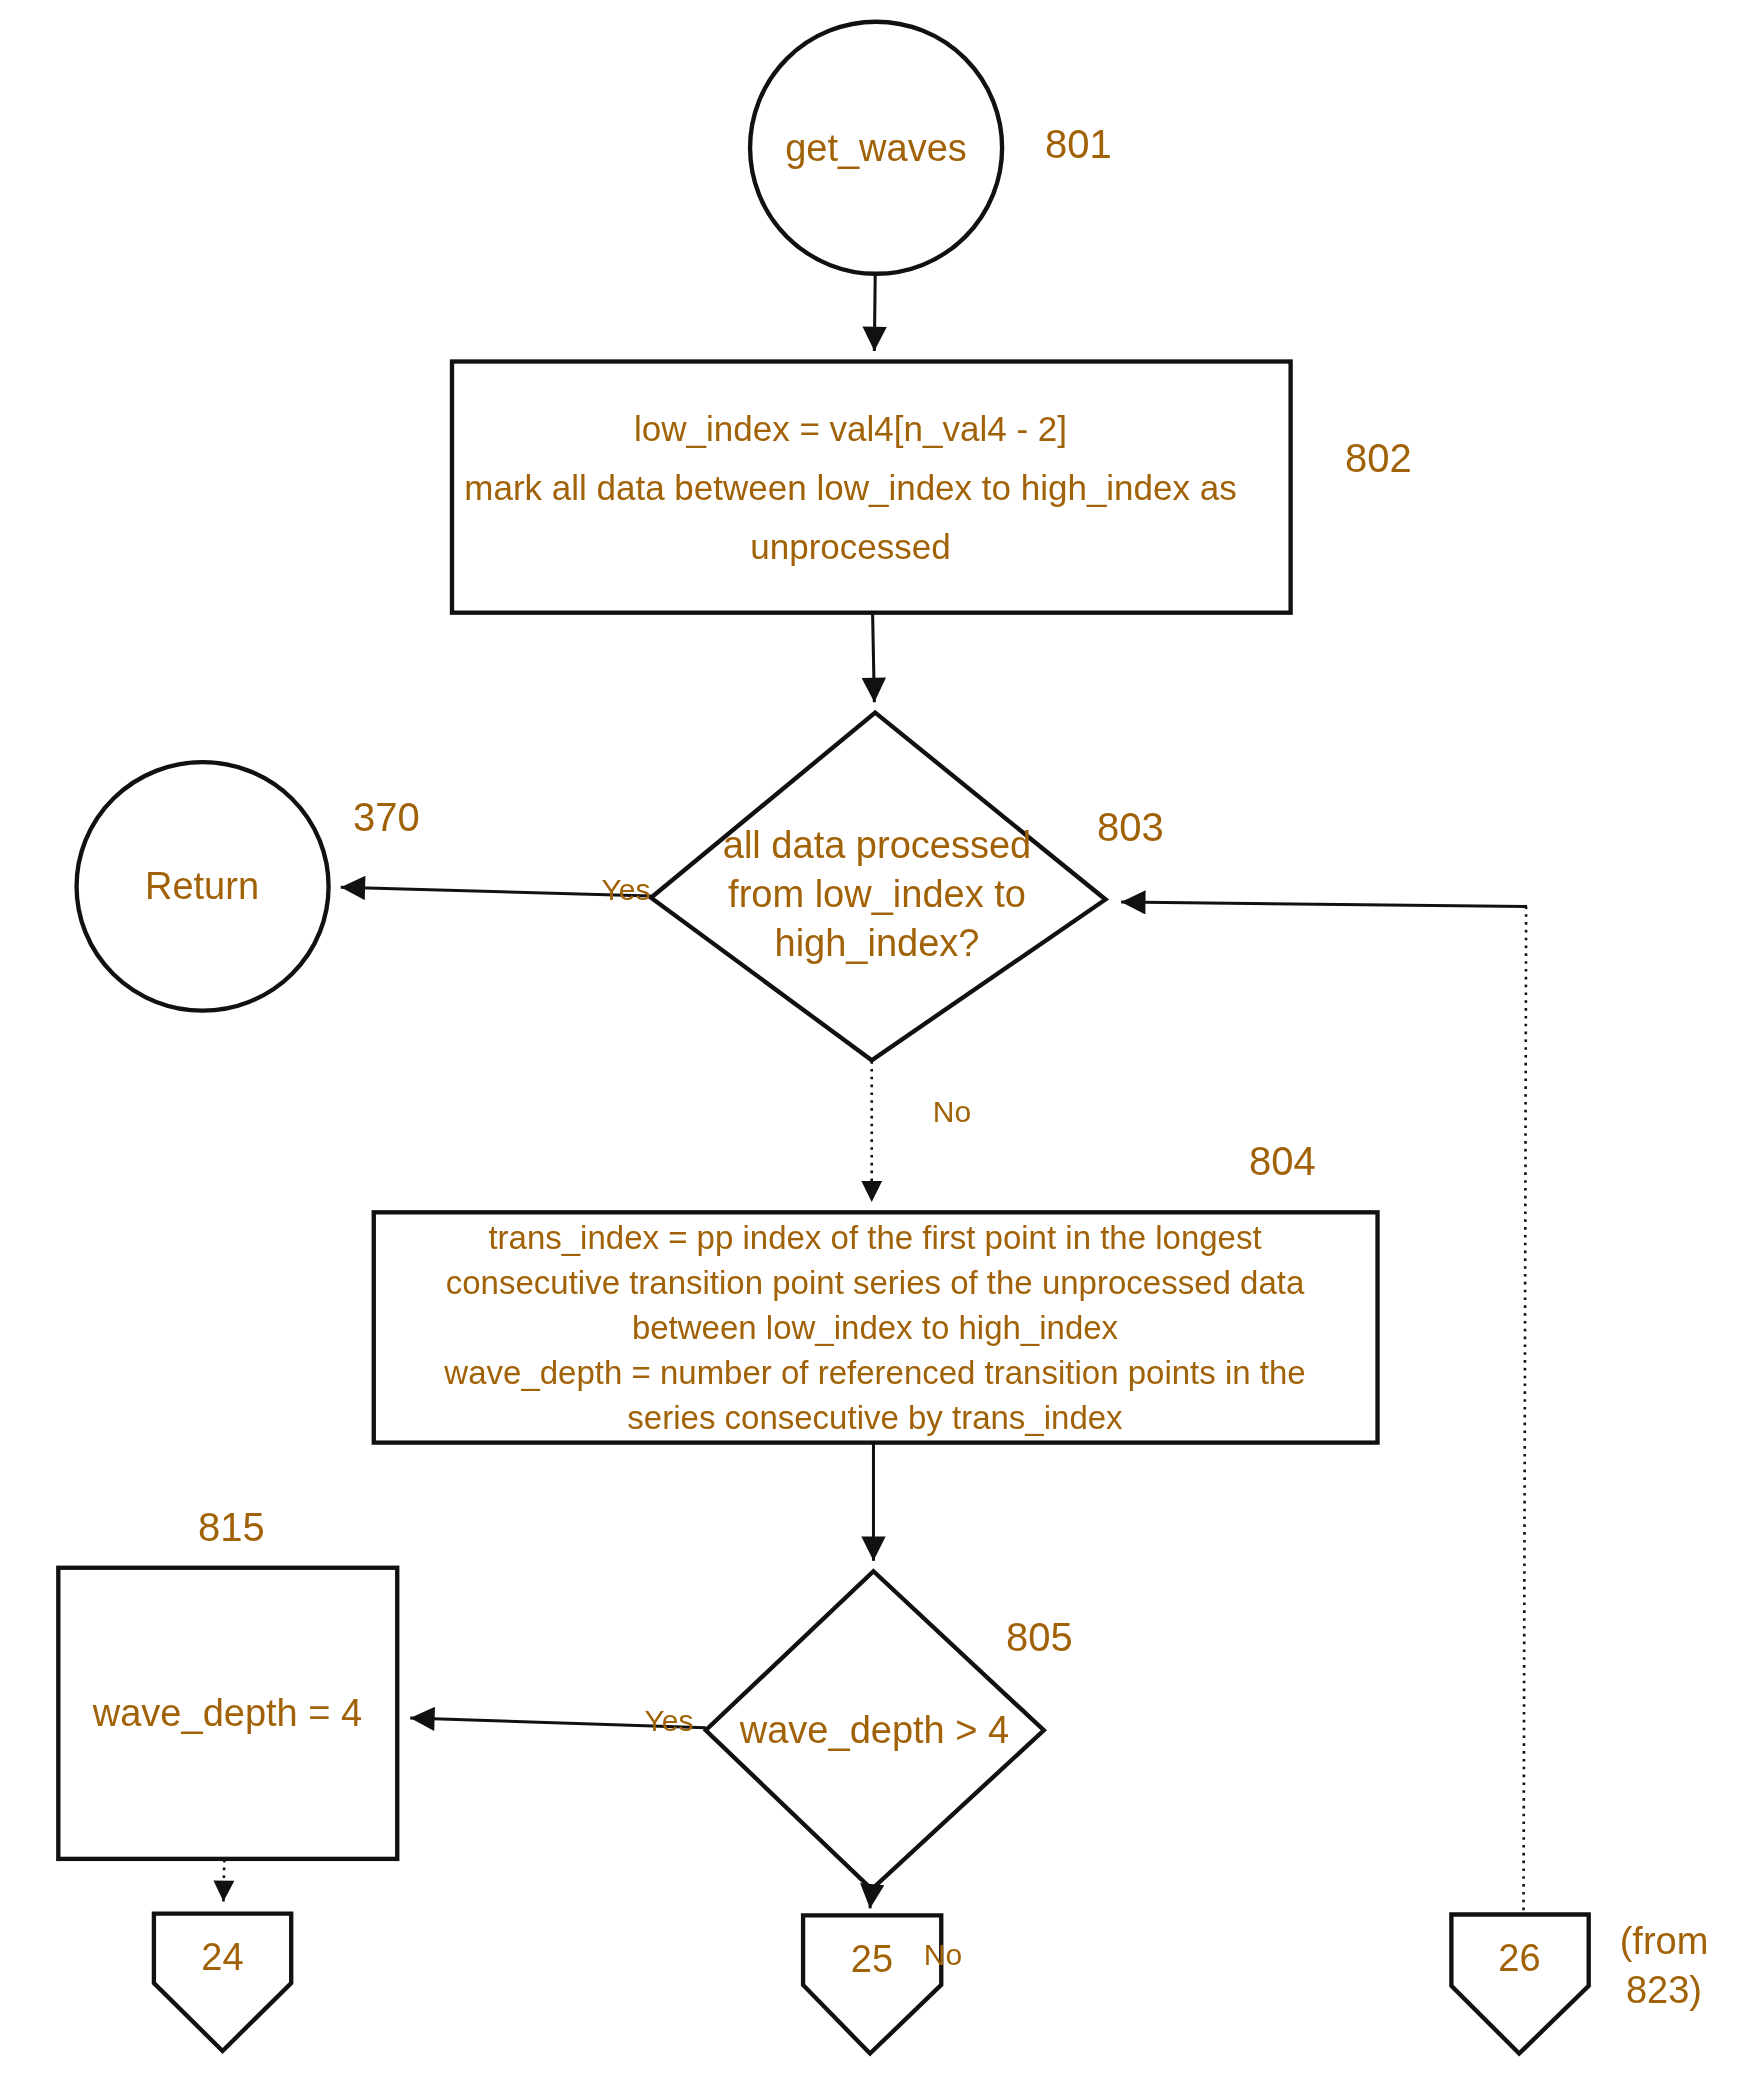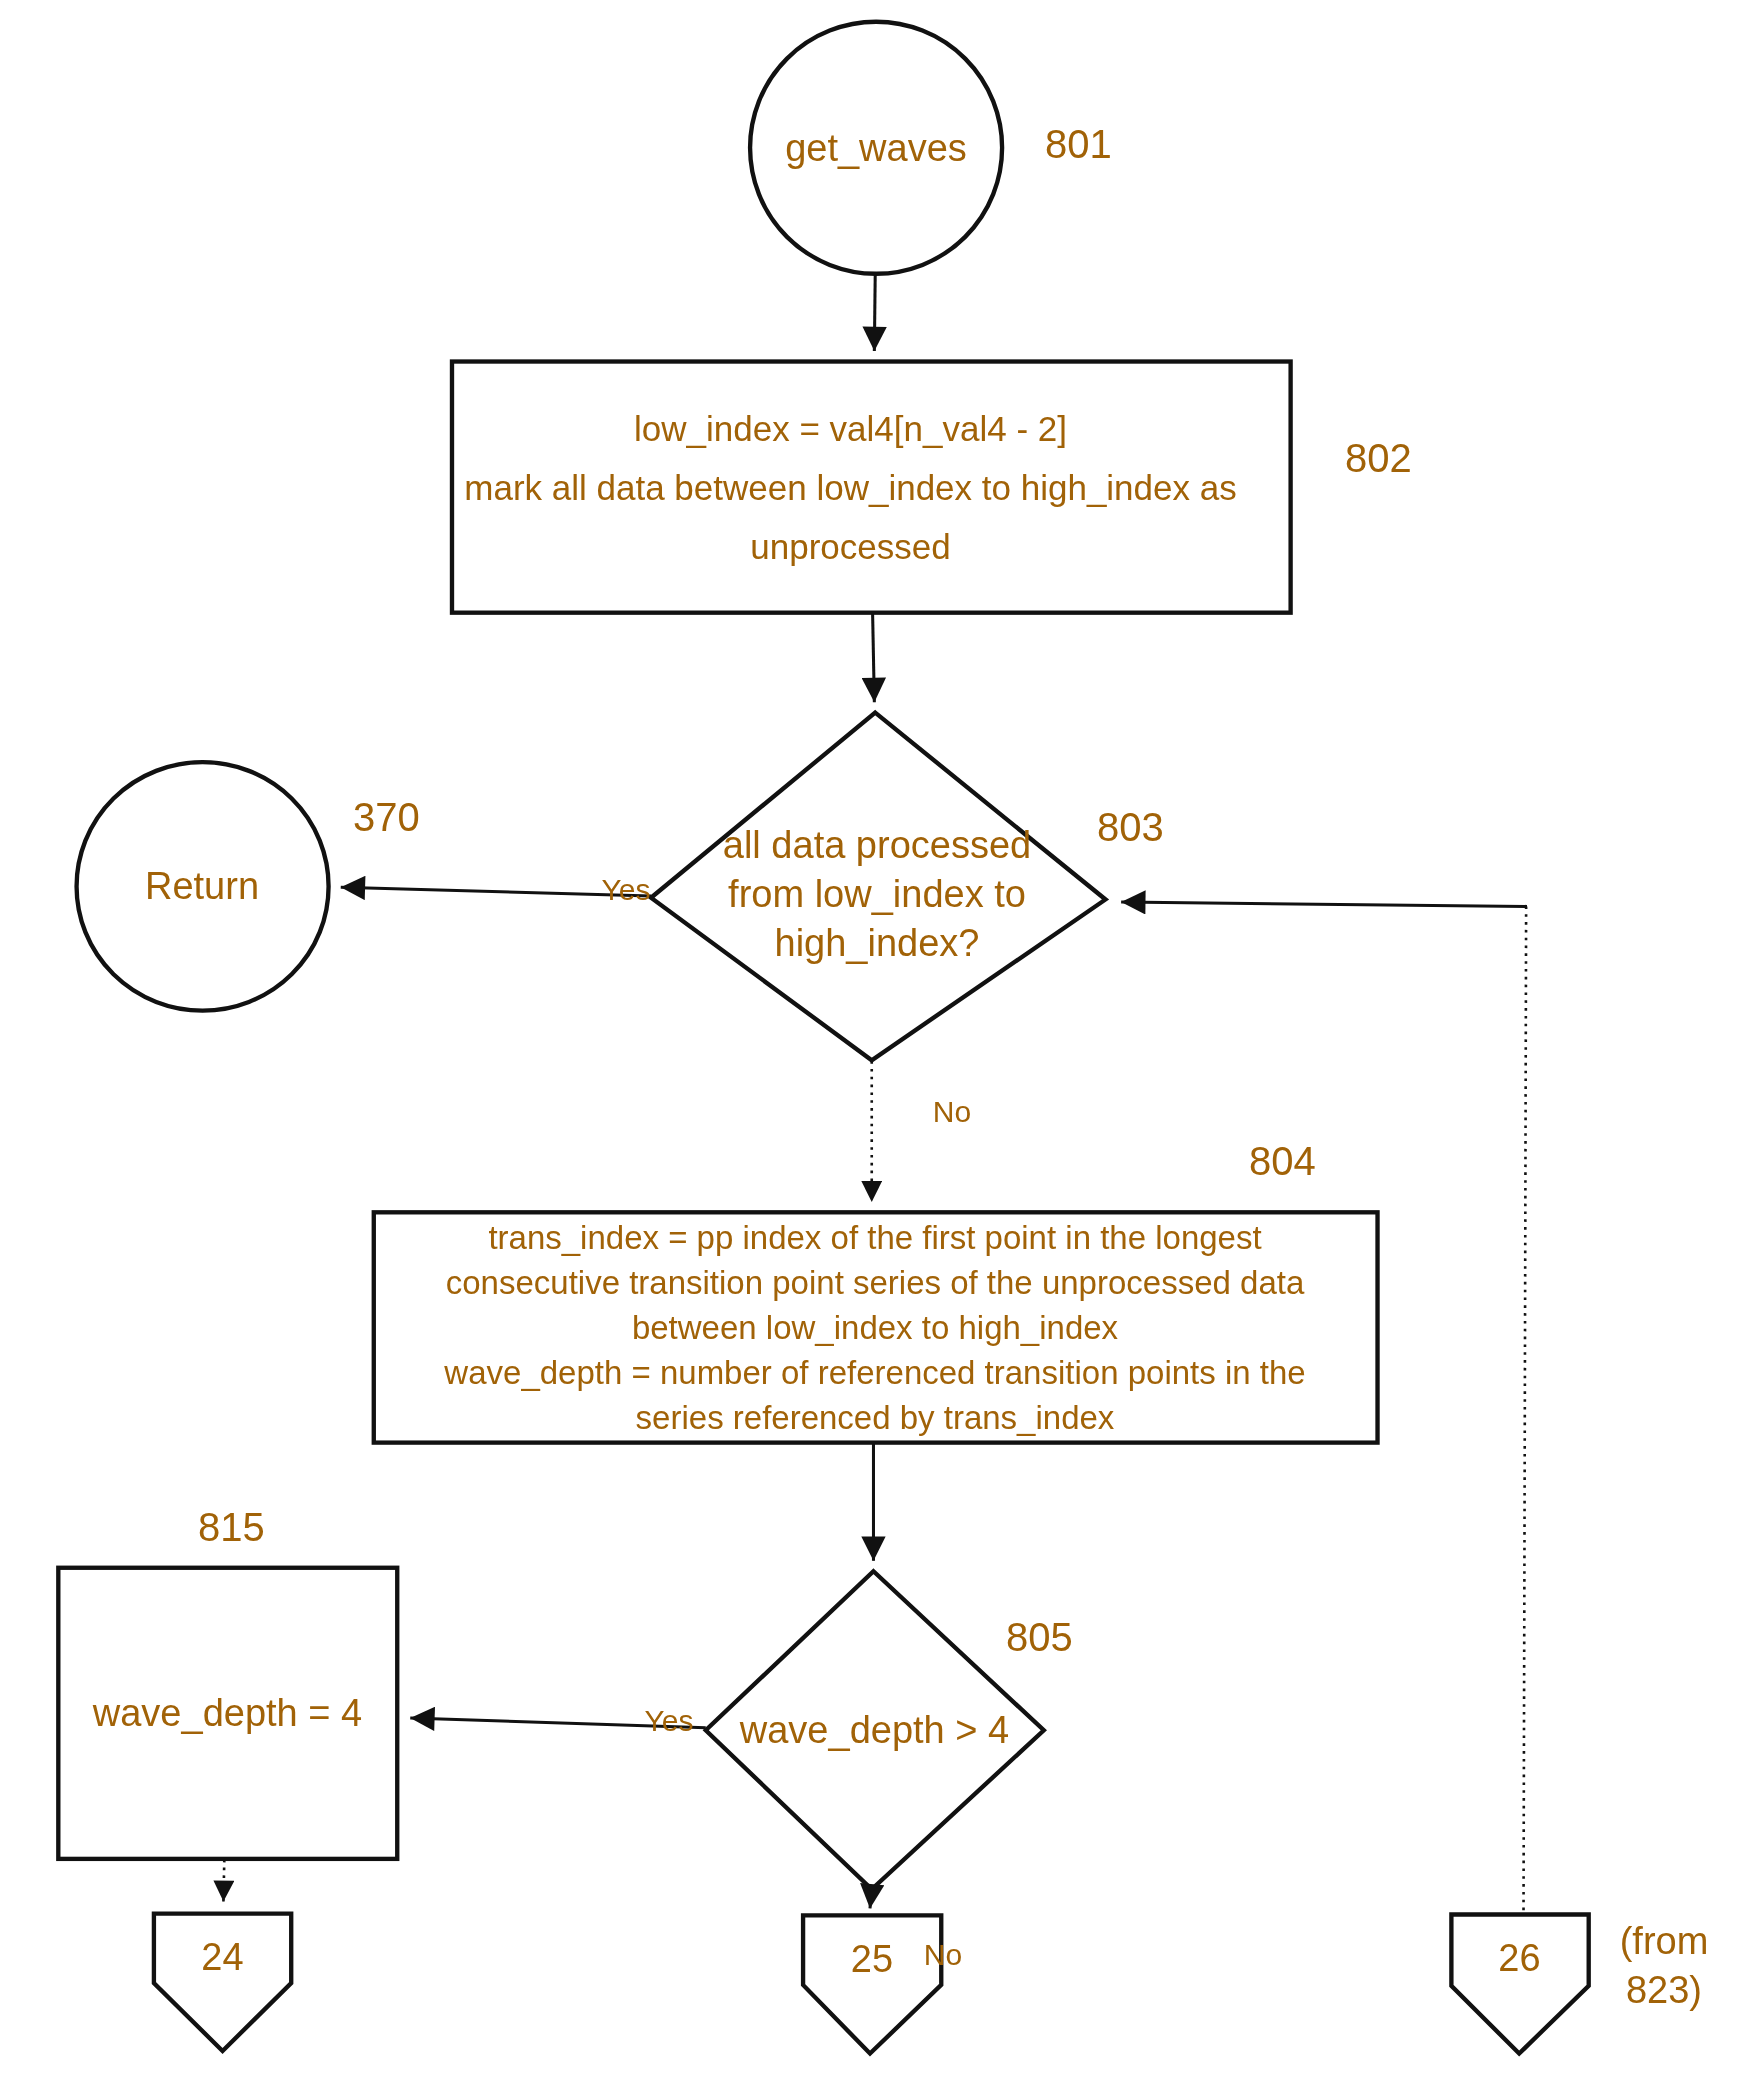--- a/index.html
+++ b/index.html
@@ -80,21 +80,21 @@
 
   <div class="node-text f44" style="left:76px;top:762px;width:252px;height:249px;">
     <div class="ln">Return</div>
   </div>
 
   <div class="node-text f38" style="left:375px;top:1212px;width:1000px;height:230px;">
     <div class="ln">trans_index = pp index of the first point in the longest</div>
     <div class="ln">consecutive transition point series of the unprocessed data</div>
     <div class="ln">between low_index to high_index</div>
     <div class="ln">wave_depth = number of referenced transition points in the</div>
-    <div class="ln">series referenced by trans_index</div>
+    <div class="ln">series consecutive by trans_index</div>
   </div>
 
   <div class="node-text f44" style="left:713px;top:1647px;width:323px;height:167px;">
     <div class="ln">wave_depth &gt; 4</div>
   </div>
 
   <div class="node-text f44" style="left:58px;top:1568px;width:339px;height:291px;">
     <div class="ln">wave_depth = 4</div>
   </div>
 

